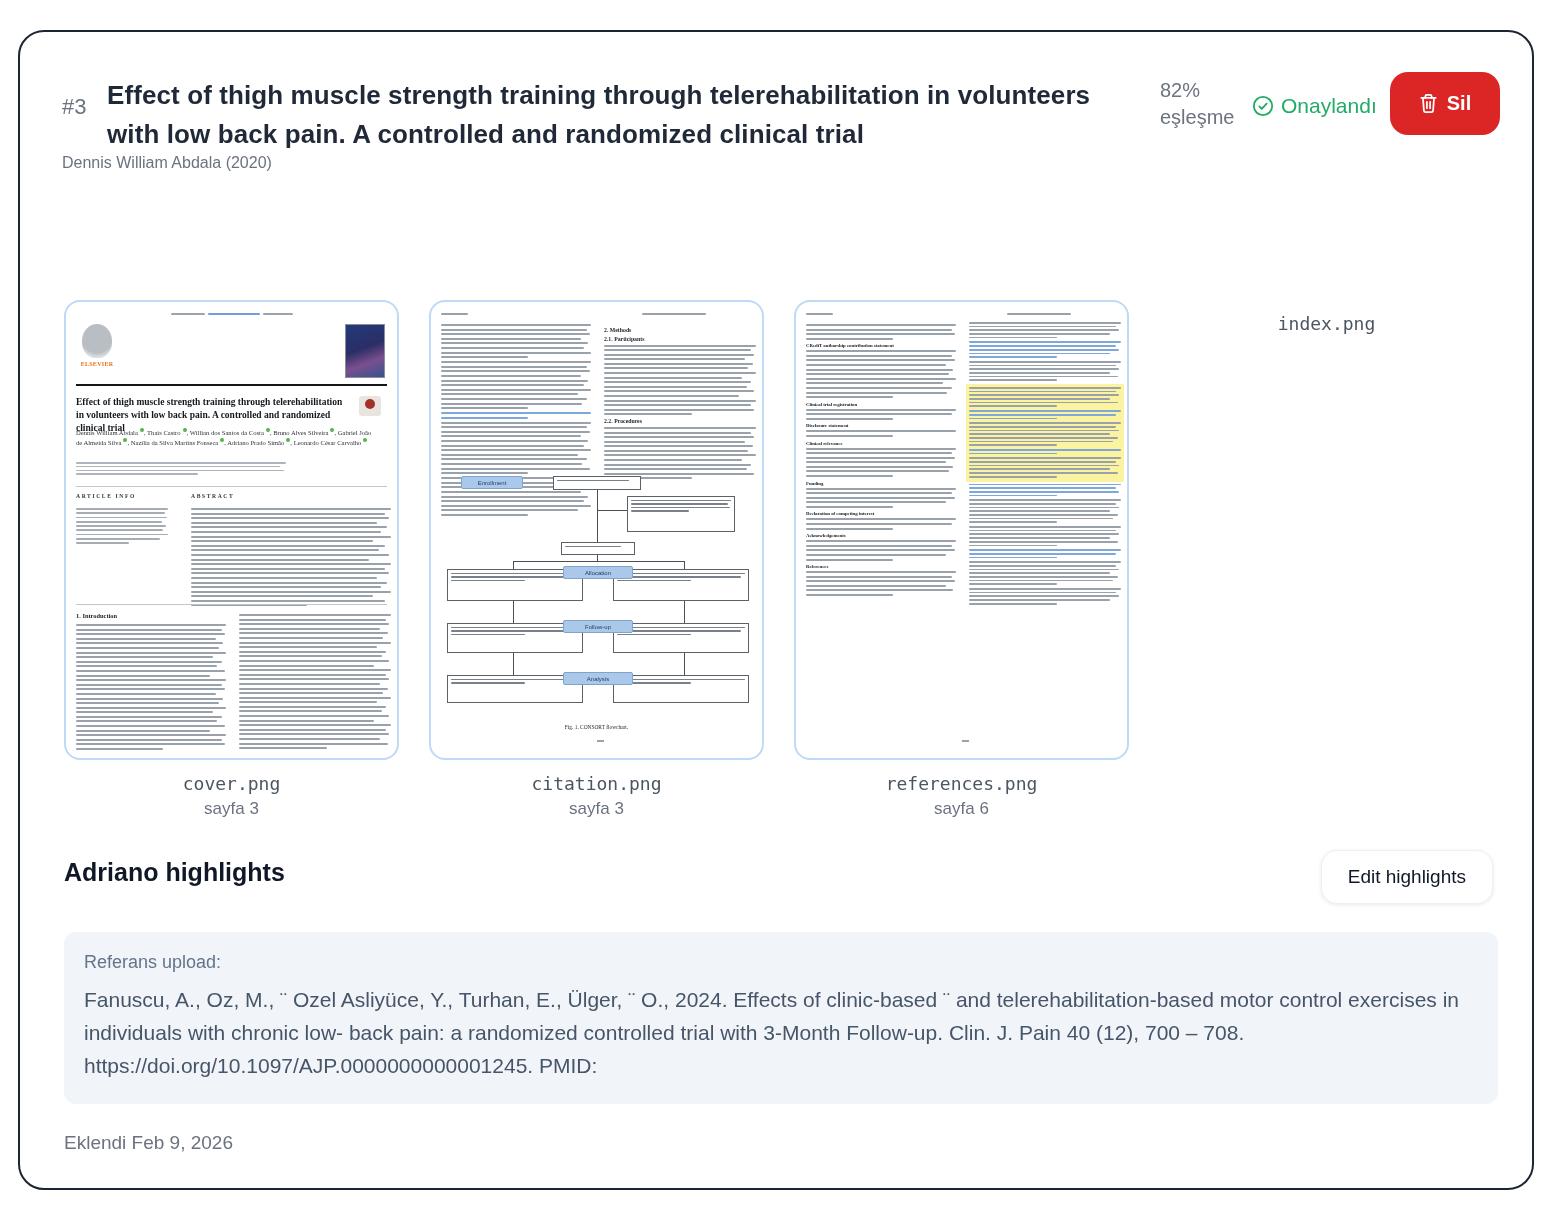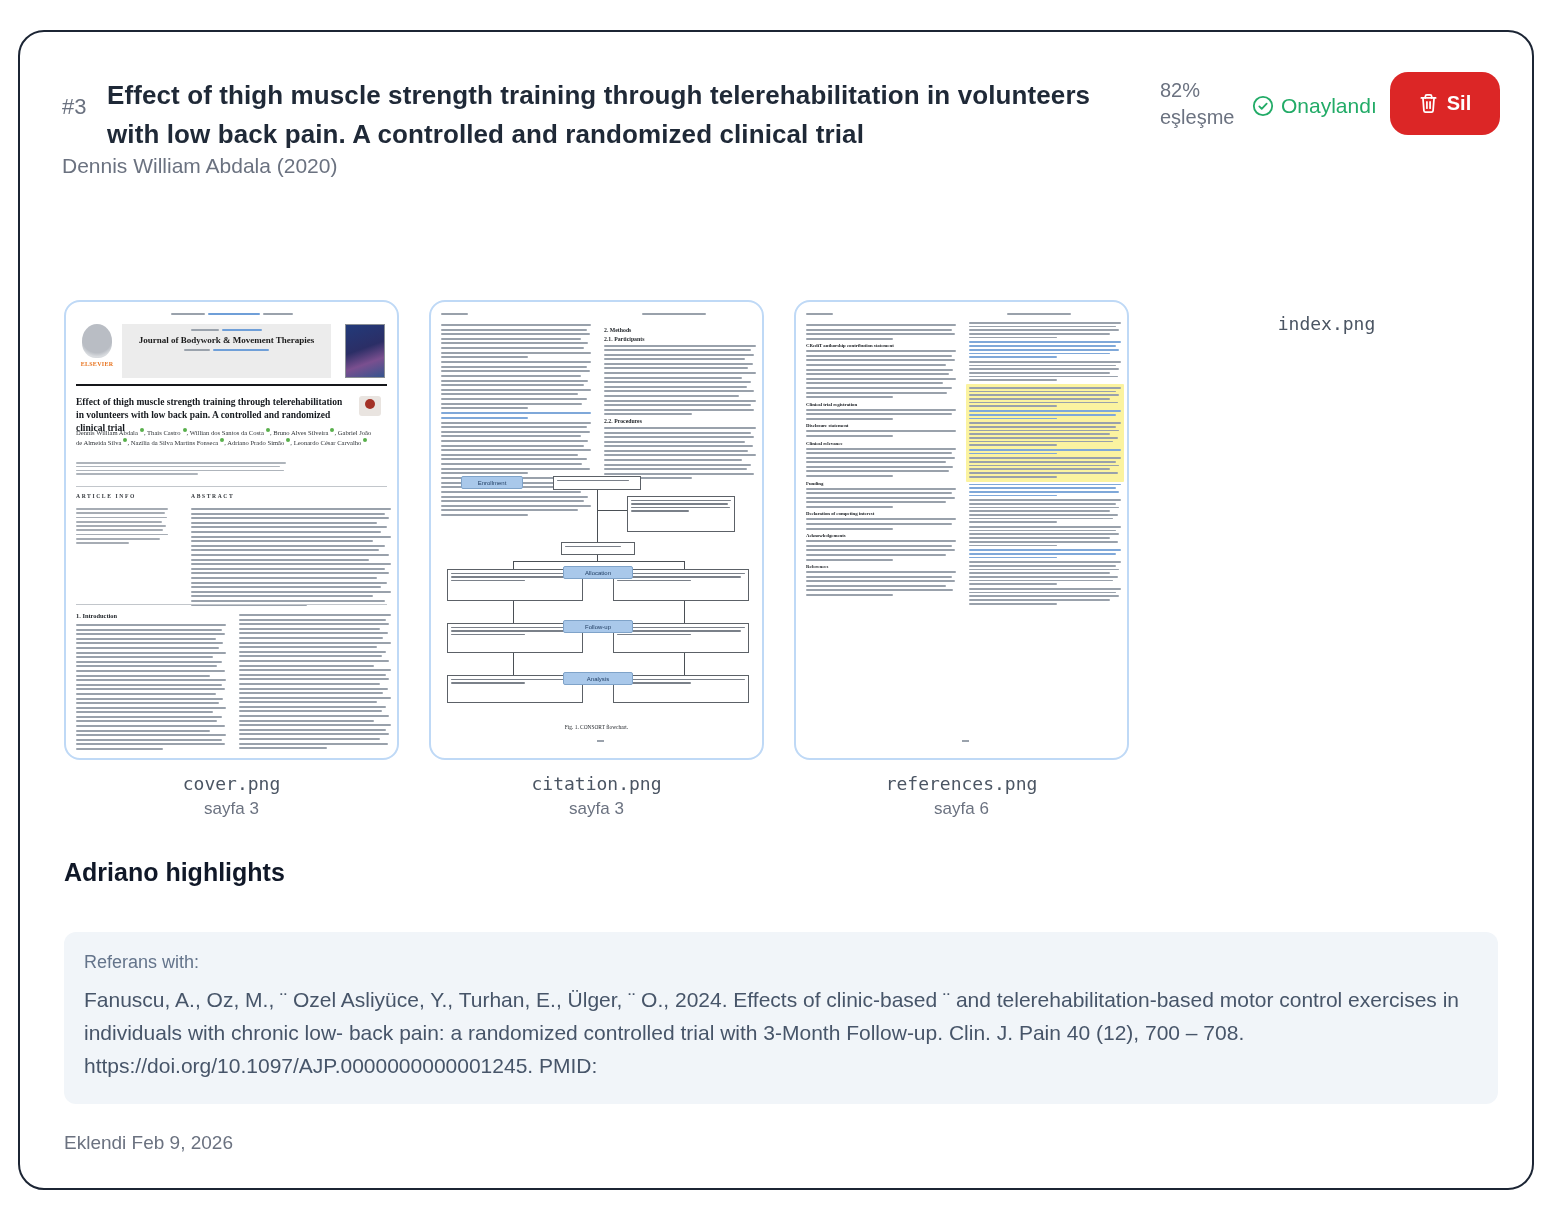--- a/index.html
+++ b/index.html
@@ -14,21 +14,21 @@
   .title { position:absolute; left:87px; top:44px; width:1020px; font-size:26px; line-height:39px;
            font-weight:600; color:#1f2937; letter-spacing:.1px; }
   .match { position:absolute; left:1140px; top:45px; width:90px; font-size:20px; line-height:27px; color:#6b7280; }
   .approved { position:absolute; left:1232px; top:62px; display:flex; align-items:center; gap:7px;
               color:#22ab67; font-size:21px; }
   .approved svg { display:block; }
   .btn-delete { position:absolute; left:1370px; top:40px; width:110px; height:63px; border:none;
                 background:#dc2626; border-radius:18px; color:#fff; font-size:20px; font-weight:600;
                 display:flex; align-items:center; justify-content:center; gap:9px; cursor:pointer;
                 font-family:"Liberation Sans", sans-serif; }
-  .author-line { position:absolute; left:42px; top:122px; font-size:21px; color:#6b7280; }
+  .author-line { position:absolute; left:42px; top:122px; font-size:16px; color:#6b7280; }
 
   .btn-pdf { position:absolute; left:42px; top:184px; height:54px; padding:0 24px;
              background:#fff; border:1px solid #e5e7eb; border-radius:14px;
              box-shadow:0 1px 3px rgba(16,24,40,.08); display:flex; align-items:center; gap:11px;
              font-size:19px; color:#1f2937; cursor:pointer; font-family:"Liberation Sans", sans-serif; }
 
   
   .thumbs { position:absolute; left:44px; top:268px; width:1430px; display:flex; gap:30px; }
   .thumb-cell { width:335px; display:flex; flex-direction:column; align-items:center; }
   .thumb-card { width:335px; height:460px; background:#fff; border:2px solid #bfd9f6; border-radius:16px;
@@ -163,31 +163,20 @@
       <div class="thumb-card">
         <div class="pg">
           <div class="p1-top minirow">
               <i style="width:34px"></i>
               <i class="b" style="width:52px"></i>
               <i style="width:30px"></i>
             </div>
           <div class="p1-logo">
             <div class="tree"></div>
             <div class="els">ELSEVIER</div>
-          </div>
-          <div class="p1-band">
-            <div class="minirow">
-                <i style="width:28px"></i>
-                <i class="b" style="width:40px"></i>
-              </div>
-            <div class="p1-journal">Journal of Bodywork &amp; Movement Therapies</div>
-            <div class="minirow">
-                <i style="width:26px"></i>
-                <i class="b" style="width:56px"></i>
-              </div>
           </div>
           <div class="p1-cover"></div>
           <div class="p1-rule"></div>
           <div class="p1-badge"></div>
           <div class="p1-title">Effect of thigh muscle strength training through telerehabilitation in volunteers with low back pain. A controlled and randomized clinical trial</div>
           <div class="p1-authors"><span>Dennis William Abdala</span><span class="orcid-dot"></span>, <span>Thais Castro</span><span class="orcid-dot"></span>, <span>Willian dos Santos da Costa</span><span class="orcid-dot"></span>, <span>Bruno Alves Silveira</span><span class="orcid-dot"></span>, <span>Gabriel João de Almeida Silva</span><span class="orcid-dot"></span>, <span>Nazília da Silva Martins Fonseca</span><span class="orcid-dot"></span>, <span>Adriano Prado Simão</span><span class="orcid-dot"></span>, <span>Leonardo César Carvalho</span><span class="orcid-dot"></span></div>
           <div class="p1-aff">
               <div class="ln" style="width: 100%;"></div>
               <div class="ln" style="width: 97%;"></div>
               <div class="ln" style="width: 99%;"></div>
@@ -659,20 +648,21 @@
       <div class="thumb-page">sayfa 6</div>
     </div>
 
     <div class="thumb-cell">
       <div class="thumb-name">index.png</div>
       <div class="thumb-page"></div>
     </div>
   </div>
 
   <h2 class="hl-title">Adriano highlights</h2>
+  <button class="btn-edit">Edit highlights</button>
 
   <div class="ref-box">
-    <div class="ref-label">Referans with:</div>
+    <div class="ref-label">Referans upload:</div>
     <div class="ref-text">Fanuscu, A., Oz, M., ¨ Ozel Asliyüce, Y., Turhan, E., Ülger, ¨ O., 2024. Effects of clinic-based ¨ and telerehabilitation-based motor control exercises in individuals with chronic low- back pain: a randomized controlled trial with 3-Month Follow-up. Clin. J. Pain 40 (12), 700 – 708. https://doi.org/10.1097/AJP.0000000000001245. PMID:</div>
   </div>
 
   <div class="added">Eklendi Feb 9, 2026</div>
 </div>
 
 </body></html>

